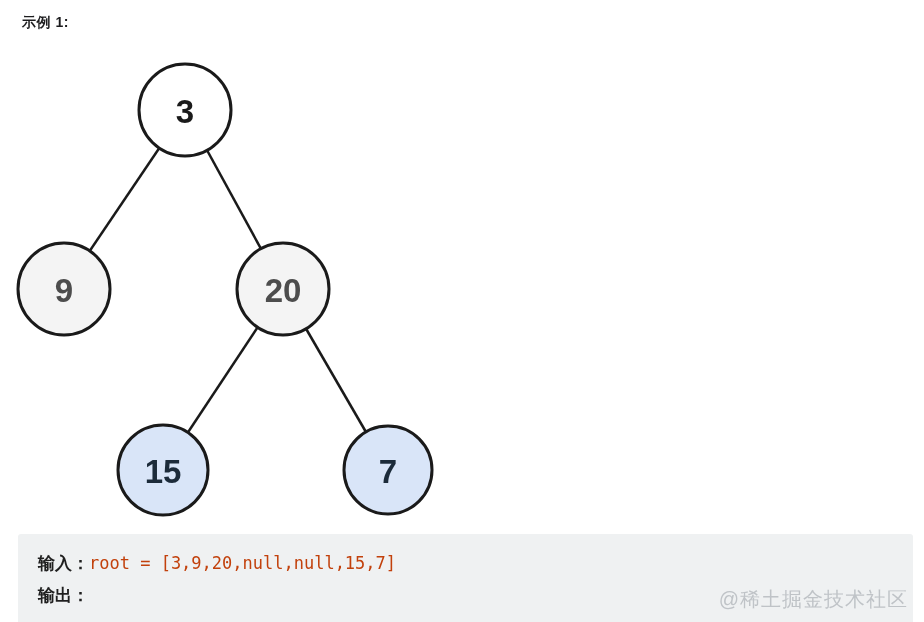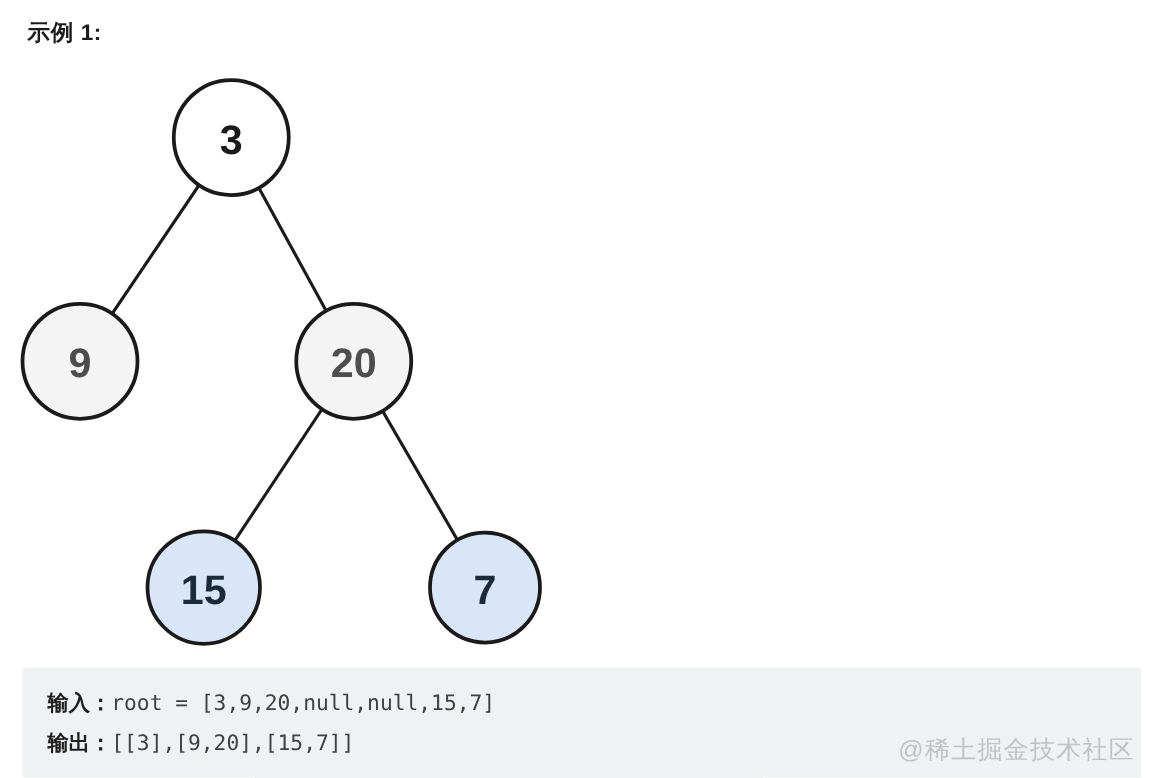--- a/index.html
+++ b/index.html
@@ -8,21 +8,21 @@
     background: #ffffff;
     font-family: "Liberation Sans", sans-serif;
     overflow: hidden;
     position: relative;
   }
   .page { position: relative; width: 924px; height: 622px; }
 
   .example-heading {
     position: absolute;
     left: 22px; top: 14px;
-    font-size: 18px;
+    font-size: 14px;
     font-weight: bold;
     color: #1c1c1e;
     letter-spacing: 0.5px;
   }
 
   .tree-svg {
     position: absolute;
     left: 0; top: 0;
     width: 470px; height: 520px;
   }
@@ -51,21 +51,21 @@
   }
   .io-label {
     font-family: "DejaVu Serif", "Liberation Serif", serif;
     font-weight: bold;
     font-size: 17px;
     color: #1f1f1f;
   }
   .io-code {
     font-family: "DejaVu Sans Mono", "Liberation Mono", monospace;
     font-size: 17px;
-    color: #404040;
+    color: #c2410c;
   }
 
   .watermark {
     position: absolute;
     right: 16px; top: 586px;
     font-size: 20px;
     color: #bfc3c7;
     letter-spacing: 1px;
     user-select: none;
   }
@@ -99,18 +99,18 @@
         <text x="163" y="470" text-anchor="middle" dominant-baseline="central" dy="0.04em" fill="#1c2b3a">15</text>
       </g>
       <g>
         <circle cx="388" cy="470" r="44" fill="#d9e5f8" stroke="#1a1a1a" stroke-width="3"></circle>
         <text x="388" y="470" text-anchor="middle" dominant-baseline="central" dy="0.04em" fill="#1c2b3a">7</text>
       </g>
     </svg>
 
   <div class="io-block">
     <div class="io-line"><span class="io-label">输入：</span><span class="io-code">root = [3,9,20,null,null,15,7]</span></div>
-    <div class="io-line"><span class="io-label">输出：</span><span class="io-code">[[3],[9,20],[15,7]]</span></div>
+    <div class="io-line"><span class="io-label">输出：</span></div>
   </div>
 
   <div class="watermark">@稀土掘金技术社区</div>
 
 </div>
 
 </body></html>

